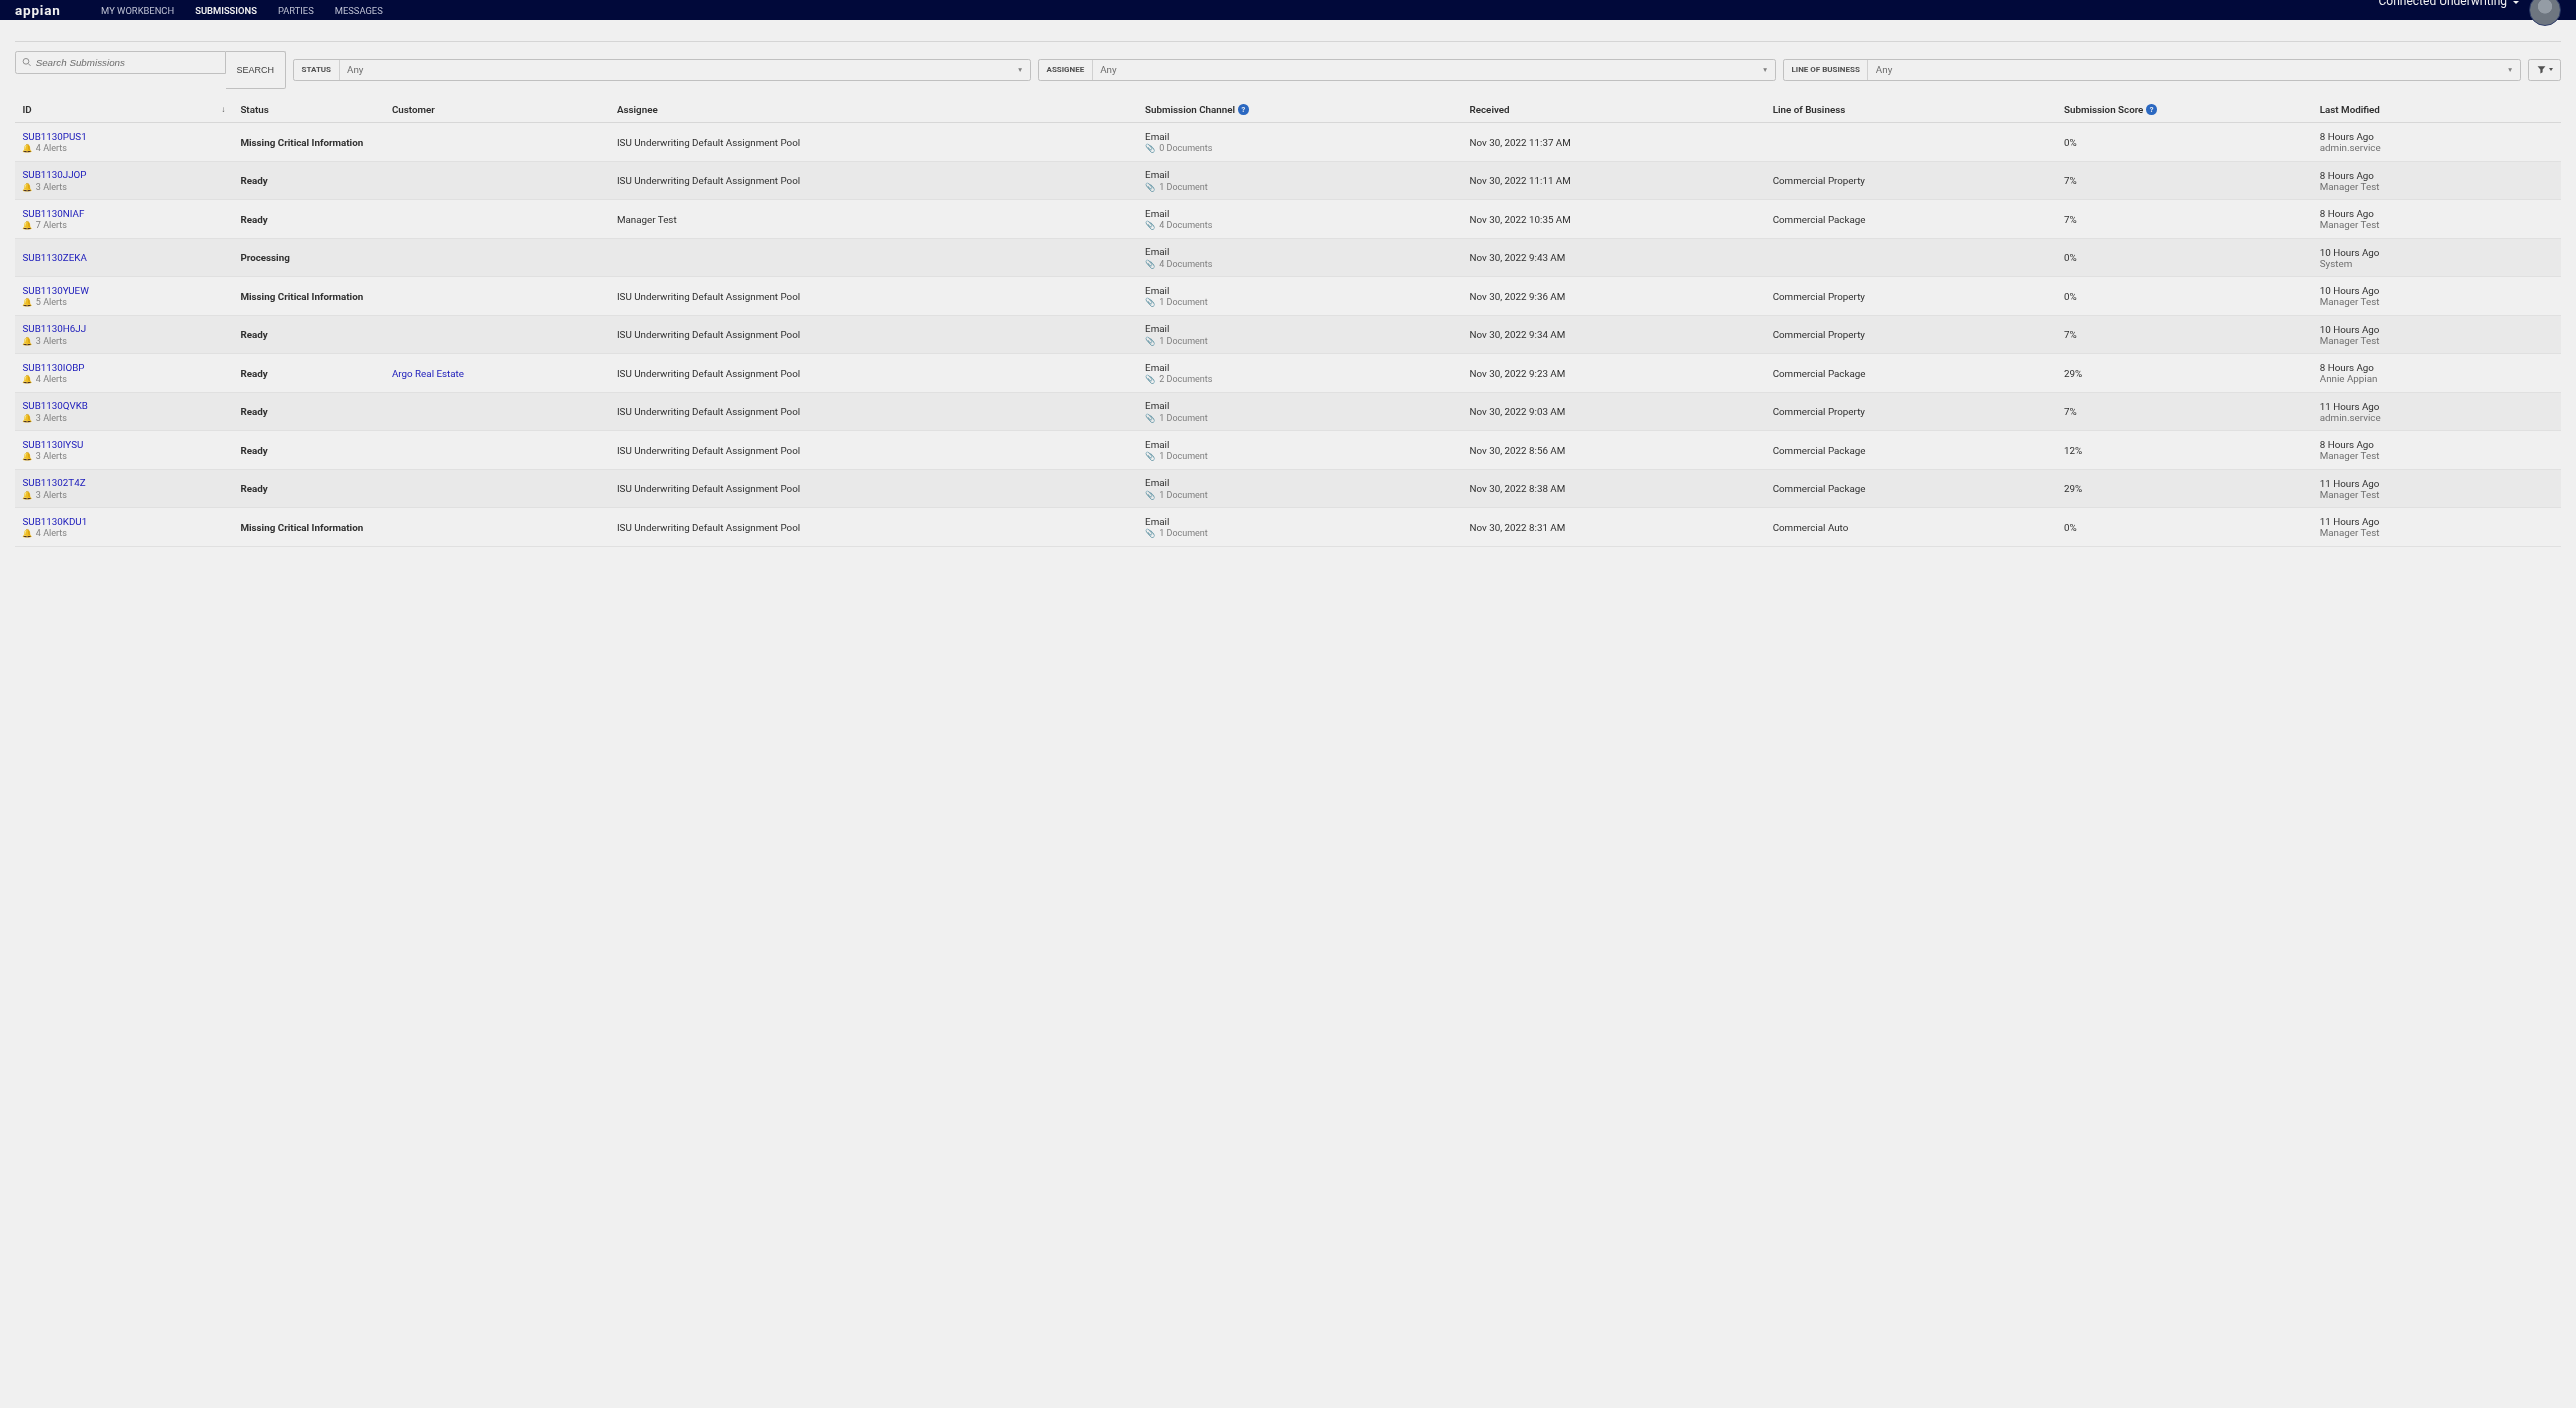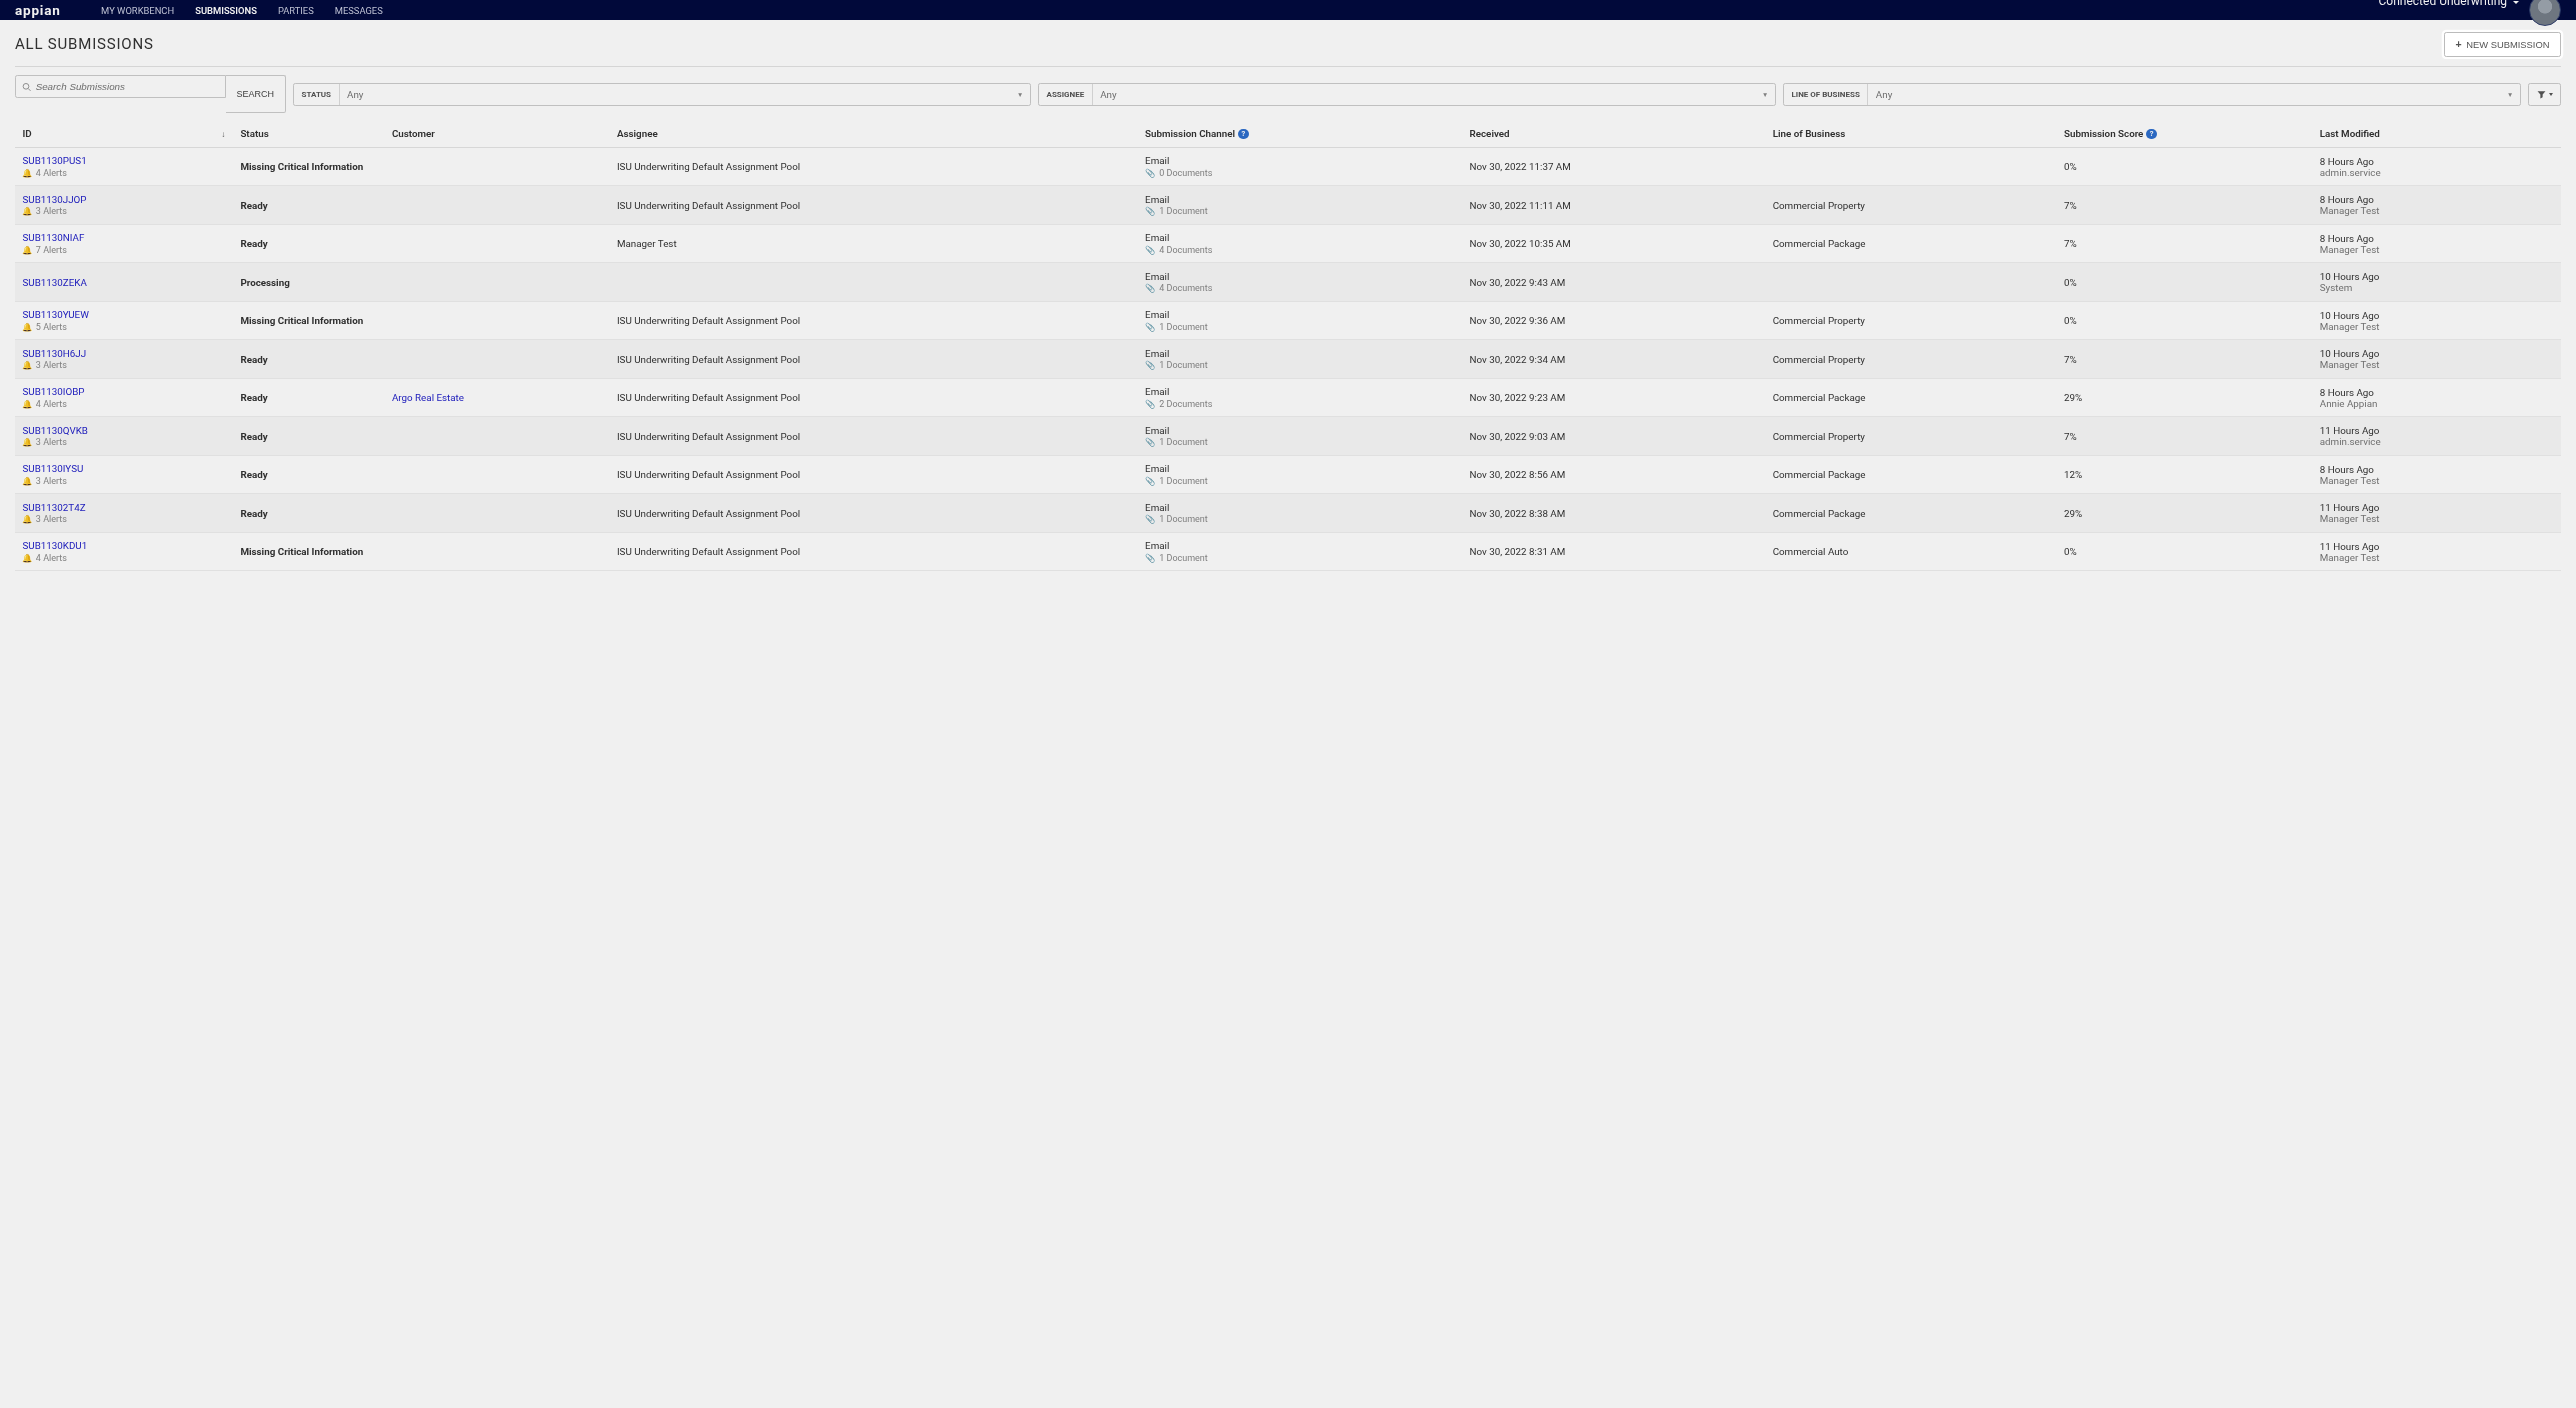--- a/index.html
+++ b/index.html
@@ -89,29 +89,20 @@
   <div class="topbar-right">
     <div>
       <span class="site-name">Connected Underwriting</span>
       <span class="caret"></span>
     </div>
     <div class="avatar"></div>
   </div>
 </div>
 
 <div class="page">
-  <div class="page-head">
-    <h1 class="page-title">ALL SUBMISSIONS</h1>
-    <span class="highlight-wrap" style="margin-left:auto;">
-      <button class="new-sub-btn">
-        <span class="plus">+</span>
-        <span>NEW SUBMISSION</span>
-      </button>
-    </span>
-  </div>
 
   <div class="hr"></div>
 
   <div class="filter-row">
     <div class="search-wrap">
       <div class="search-box">
         <svg class="search-icon" viewBox="0 0 16 16" fill="none" stroke="#888" stroke-width="1.5">
             <circle cx="7" cy="7" r="5"></circle>
             <line x1="11" y1="11" x2="15" y2="15"></line>
           </svg>

